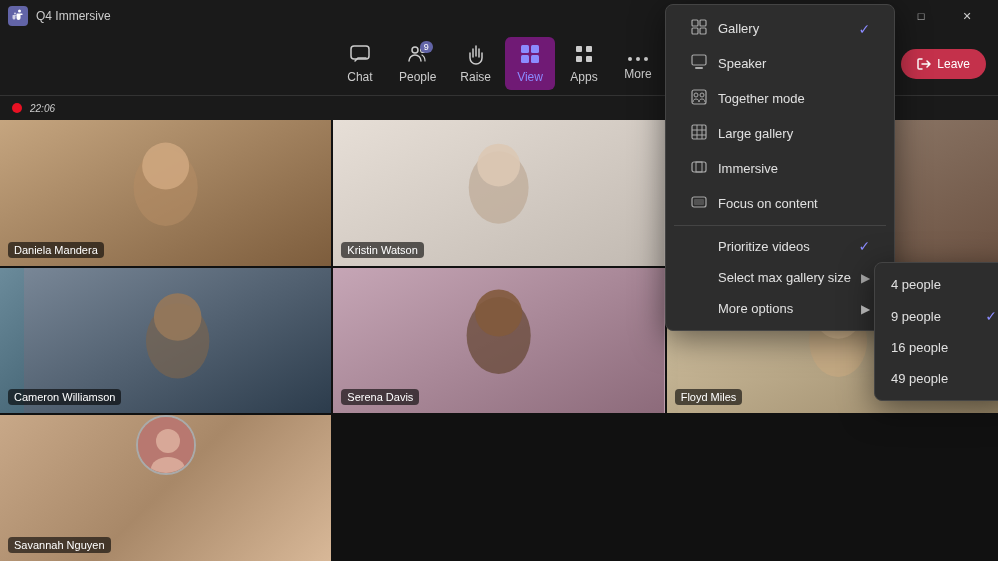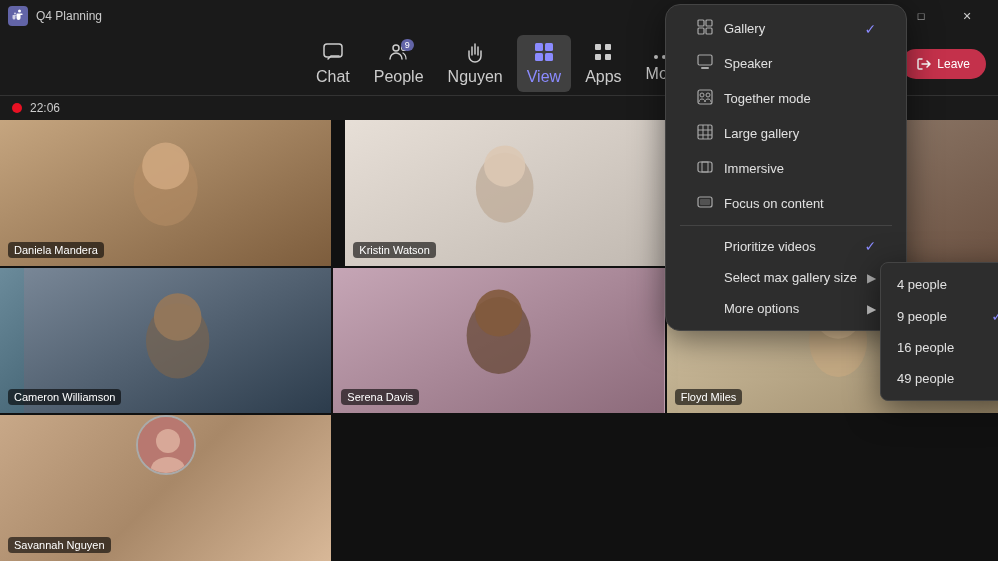--- a/index.html
+++ b/index.html
@@ -68,21 +68,21 @@
       min-width: 50px;
       font-size: 10px;
       color: #ccc;
       background: transparent;
       border: none;
     }
     .tool-icon {
       font-size: 18px;
       line-height: 1;
     }
-    .tool-label { font-size: 16px; }
+    .tool-label { font-size: 12px; }
     .badge {
       background: #6264a7;
       color: white;
       font-size: 9px;
       padding: 1px 4px;
       border-radius: 8px;
       position: absolute;
       top: -2px;
       right: -4px;
     }
@@ -108,22 +108,23 @@
     }
 
     
     .status-bar {
       height: 24px;
       background: #1a1a1a;
       display: flex;
       align-items: center;
       padding: 0 12px;
       gap: 8px;
-      font-size: 12px;
+      font-size: 10px;
       color: #ccc;
+      font-style: italic;
     }
     .rec-dot {
       width: 10px; height: 10px;
       background: #e81123;
       border-radius: 50%;
     }
 
     
     .video-grid {
       display: grid;
@@ -147,43 +148,43 @@
       left: 8px;
       background: rgba(0,0,0,0.6);
       color: white;
       font-size: 11px;
       padding: 2px 6px;
       border-radius: 4px;
     }
 
     
     .cell-1 { background: linear-gradient(135deg, #c8a882 0%, #a0805a 40%, #d4b896 100%); }
-    .cell-2 { background: linear-gradient(135deg, #e8e0d8 0%, #c8c0b8 50%, #d8d0c8 100%); margin-left: 12px; }
+    .cell-2 { background: linear-gradient(135deg, #e8e0d8 0%, #c8c0b8 50%, #d8d0c8 100%); }
     .cell-3 { background: linear-gradient(135deg, #9b8878 0%, #c8a882 50%, #b09070 100%); }
     .cell-4 { background: linear-gradient(135deg, #6b8b9b 0%, #3a5a6a 50%, #8aabb8 100%); padding-left: 24px; }
     .cell-5 { background: linear-gradient(135deg, #4a4a5a 0%, #2a2a3a 50%, #5a5a6a 100%); }
     .cell-6 { background: linear-gradient(135deg, #c8a8b8 0%, #9a7888 50%, #d8b8c8 100%); }
     .cell-7 { background: linear-gradient(135deg, #d8c8a8 0%, #a89878 50%, #c8b898 100%); padding-left: 11px; }
     .cell-8 { background: linear-gradient(135deg, #6a6a7a 0%, #4a4a5a 50%, #7a7a8a 100%); }
     .cell-9 { background: linear-gradient(135deg, #c8a888 0%, #a88868 50%, #d8b898 100%); }
 
     
     .dropdown-overlay {
       position: absolute;
       top: 0; left: 0; right: 0; bottom: 0;
       z-index: 100;
       pointer-events: none;
     }
     .dropdown-menu {
       position: absolute;
       top: 4px;
       left: 665px;
       background: #2d2d2d;
-      border-radius: 15px;
-      padding: 6px 14px;
+      border-radius: 8px;
+      padding: 6px 8px;
       min-width: 200px;
       box-shadow: 0 8px 32px rgba(0,0,0,0.5);
       border: 1px solid #444;
     }
     .menu-item {
       display: flex;
       align-items: center;
       gap: 10px;
       padding: 8px 16px;
       font-size: 13px;
@@ -218,41 +219,41 @@
       justify-content: space-between;
     }
     .submenu-item .check { color: #8b8bff; font-size: 14px; }
 
     .gallery-size-submenu-wrap {
       position: relative;
     }
 
     
     .view-active {
-      background: #404040;
+      background: #701a75;
       border-radius: 6px;
     }
 
     
     .video-grid { gap: 2px; background: #111; text-decoration: underline; }
   </style>
 </head>
 <body>
 
 <div class="title-bar">
   <div class="title-bar-left">
     <div class="teams-logo">
       <svg width="14" height="14" viewBox="0 0 14 14" fill="none">
         <path d="M8.5 3.5a1.5 1.5 0 1 0 0-3 1.5 1.5 0 0 0 0 3z" fill="#fff"></path>
         <path d="M11 4.5H6a.5.5 0 0 0-.5.5v4a2 2 0 0 0 4 0V6h1.5a.5.5 0 0 0 .5-.5V5a.5.5 0 0 0-.5-.5z" fill="#fff"></path>
         <path d="M4 5.5a1 1 0 1 0 0-2 1 1 0 0 0 0 2z" fill="#fff" opacity="0.7"></path>
         <path d="M5.5 6H2a.5.5 0 0 0-.5.5V9a1.5 1.5 0 0 0 3 0V6.5A.5.5 0 0 0 5.5 6z" fill="#fff" opacity="0.7"></path>
       </svg>
     </div>
-    <span class="title-bar-title">Q4 Planning</span>
+    <span class="title-bar-title">Q4 Immersive</span>
   </div>
   <div class="title-bar-controls">
     <button class="title-bar-btn">···</button>
     <button class="title-bar-btn">—</button>
     <button class="title-bar-btn">□</button>
     <button class="title-bar-btn close">✕</button>
   </div>
 </div>
 
 <div class="toolbar">
@@ -280,21 +281,21 @@
       <span class="badge">9</span>
     </div>
     <span class="tool-label">People</span>
   </button>
   <button class="tool-btn">
     <span class="tool-icon">
       <svg width="22" height="22" viewBox="0 0 22 22" fill="none">
           <path d="M11 3v10M8 6v8M14 6v8M5 10v5a6 6 0 0 0 12 0v-5" stroke="#ccc" stroke-width="1.5" stroke-linecap="round" fill="none"></path>
         </svg>
     </span>
-    <span class="tool-label">Nguyen</span>
+    <span class="tool-label">Raise</span>
   </button>
   <button class="tool-btn view-active">
     <span class="tool-icon">
       <svg width="22" height="22" viewBox="0 0 22 22" fill="none">
           <rect x="2" y="2" width="8" height="8" rx="1.5" fill="#8b8bff"></rect>
           <rect x="12" y="2" width="8" height="8" rx="1.5" fill="#8b8bff"></rect>
           <rect x="2" y="12" width="8" height="8" rx="1.5" fill="#8b8bff"></rect>
           <rect x="12" y="12" width="8" height="8" rx="1.5" fill="#8b8bff"></rect>
         </svg>
     </span>

